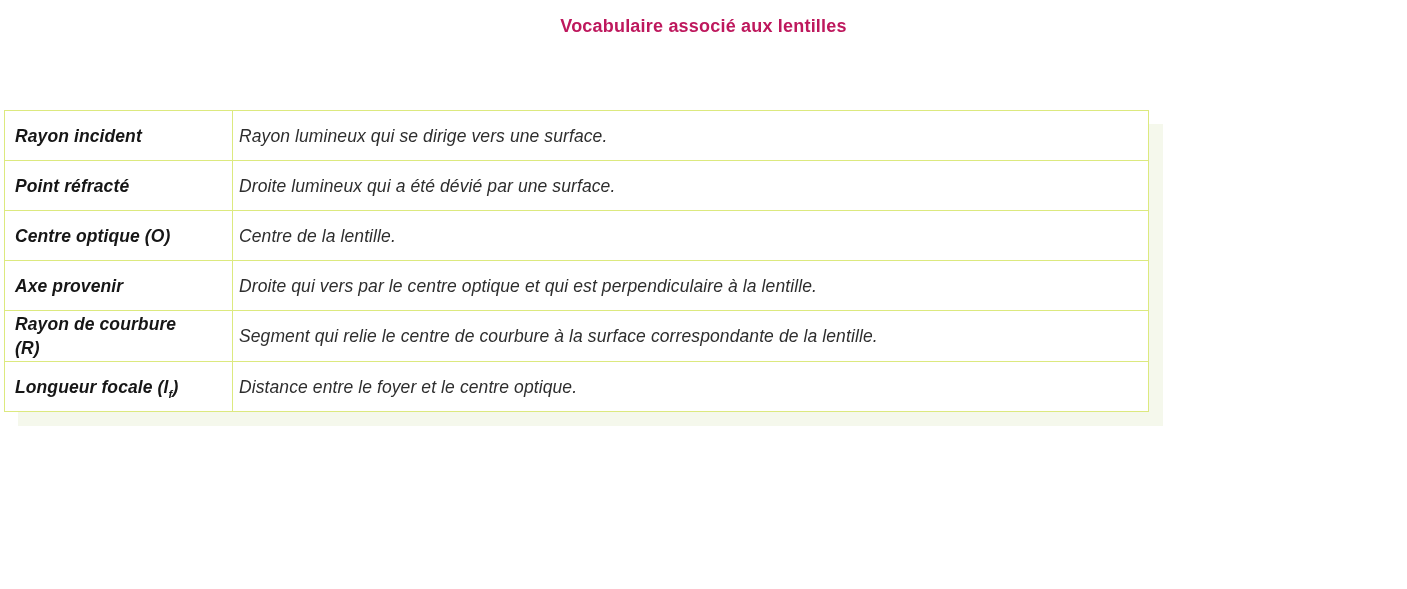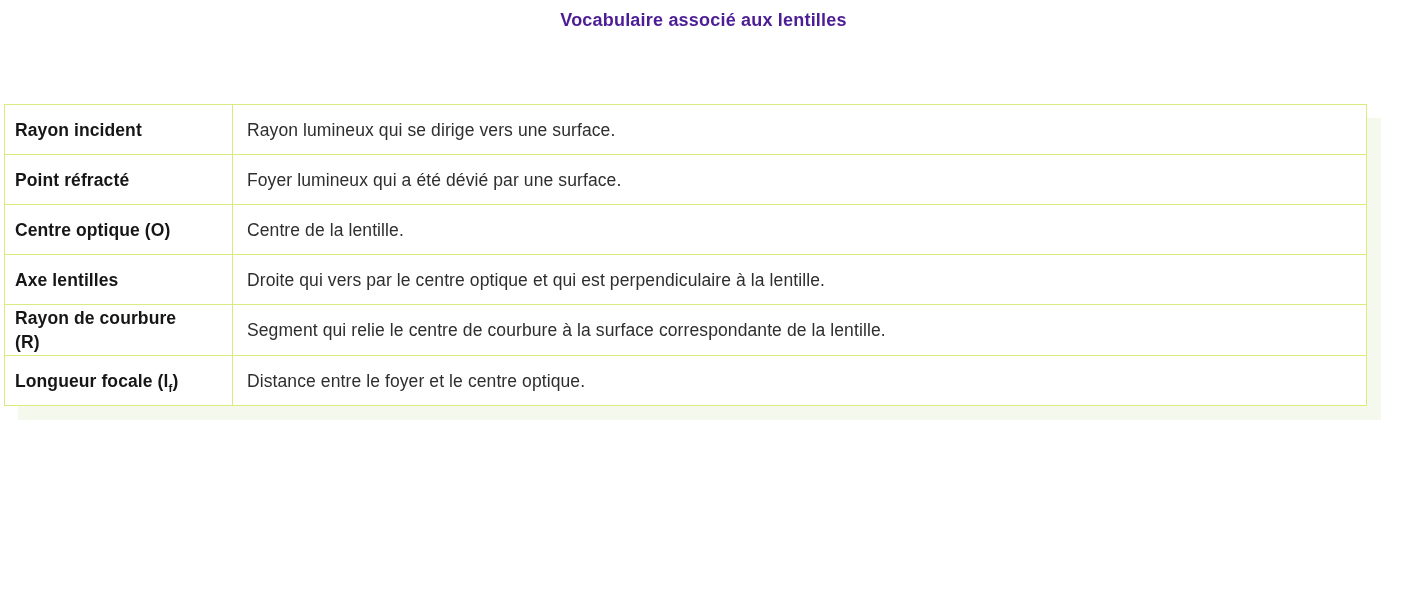--- a/index.html
+++ b/index.html
@@ -13,55 +13,56 @@
   html, body {
     margin: 0;
     padding: 0;
     width: 1407px;
     height: 589px;
     overflow: hidden;
     background: var(--bg-color);
     font-family: "Liberation Sans", sans-serif;
   }
   .page-title {
-    margin: 7px 0 0 0;
+    margin: 13px 0 0 0;
     font-size: 18px;
     line-height: 27px;
     font-weight: bold;
-    color: #4c1d95;
+    color: #be185d;
     text-align: center;
     letter-spacing: 0.2px;
   }
   table.vocab {
     border-collapse: collapse;
     table-layout: fixed;
-    width: 1363px;
+    width: 1145px;
     margin: 70px 0 0 4px;
     background: var(--bg-color);
     box-shadow: 14px 14px 0 0 var(--shadow-color);
+    font-style: italic;
   }
   table.vocab td {
     border: 1.5px solid var(--border-color);
     vertical-align: middle;
     height: 50px;
     line-height: 24px;
     padding-top: 1px;
     padding-bottom: 1px;
   }
   td.term {
     width: 228px;
     padding-left: 10px;
     padding-right: 42px;
     font-weight: bold;
     font-size: 17.5px;
     color: var(--term-color);
     letter-spacing: 0.1px;
   }
   td.definition {
-    padding-left: 14px;
+    padding-left: 6px;
     padding-right: 40px;
     font-size: 17.5px;
     color: var(--def-color);
     letter-spacing: 0.1px;
   }
   td.term sub {
     font-size: 0.65em;
     line-height: 0;
   }
 </style>
@@ -71,28 +72,28 @@
 <h1 class="page-title">Vocabulaire associé aux lentilles</h1>
 
 <table class="vocab">
   <tbody>
       <tr>
         <td class="term">Rayon incident</td>
         <td class="definition">Rayon lumineux qui se dirige vers une surface.</td>
       </tr>
       <tr>
         <td class="term">Point réfracté</td>
-        <td class="definition">Foyer lumineux qui a été dévié par une surface.</td>
+        <td class="definition">Droite lumineux qui a été dévié par une surface.</td>
       </tr>
       <tr>
         <td class="term">Centre optique (O)</td>
         <td class="definition">Centre de la lentille.</td>
       </tr>
       <tr>
-        <td class="term">Axe lentilles</td>
+        <td class="term">Axe provenir</td>
         <td class="definition">Droite qui vers par le centre optique et qui est perpendiculaire à la lentille.</td>
       </tr>
       <tr>
         <td class="term">Rayon de courbure (R)</td>
         <td class="definition">Segment qui relie le centre de courbure à la surface correspondante de la lentille.</td>
       </tr>
       <tr>
         <td class="term">Longueur focale (l<sub>f</sub>)</td>
         <td class="definition">Distance entre le foyer et le centre optique.</td>
       </tr>

